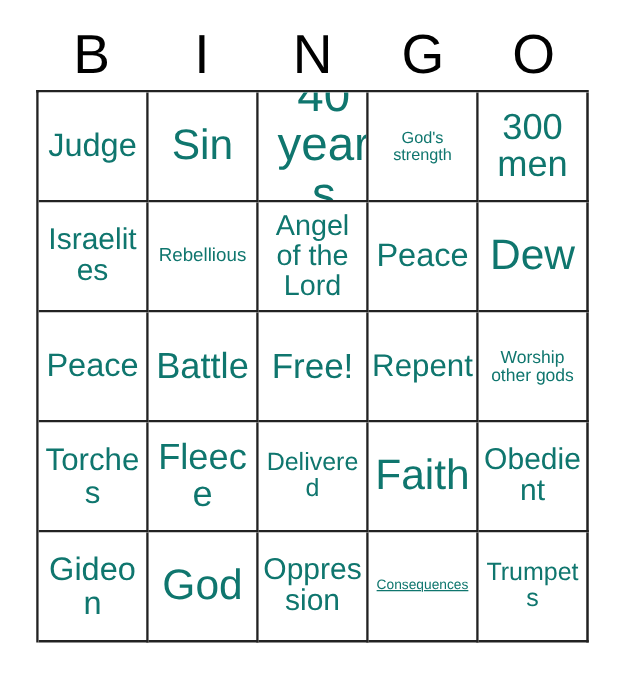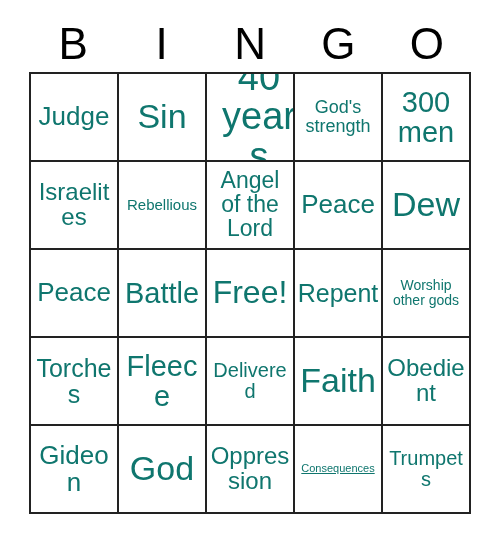--- a/index.html
+++ b/index.html
@@ -78,30 +78,30 @@
     display: block;
     width: 100%;
     text-align: center;
     line-height: 1.04;
     color: #0f766e;
     word-wrap: break-word;
   }
 
   
   .fs-34 { font-size: 34px; }
-  .fs-32 { font-size: 32px; }
+  .fs-32 { font-size: 28px; }
   .fs-30 { font-size: 38px; margin-left: 18px; }
   .fs-29 { font-size: 29px; }
   .fs-26 { font-size: 26px; }
   .fs-25 { font-size: 25px; }
   .fs-23 { font-size: 23px; }
   .fs-21 { font-size: 14px; }
   .fs-20 { font-size: 20px; }
   .fs-18 { font-size: 24px; }
-  .fs-17 { font-size: 18px; }
+  .fs-17 { font-size: 13px; }
   .fs-15 { font-size: 15px; }
   .fs-12 { font-size: 11px; text-decoration: underline; }
 </style>
 </head>
 <body>
 
 <div id="bingo-card">
 
   <div id="header-row">
     <div class="header-letter">B</div>

